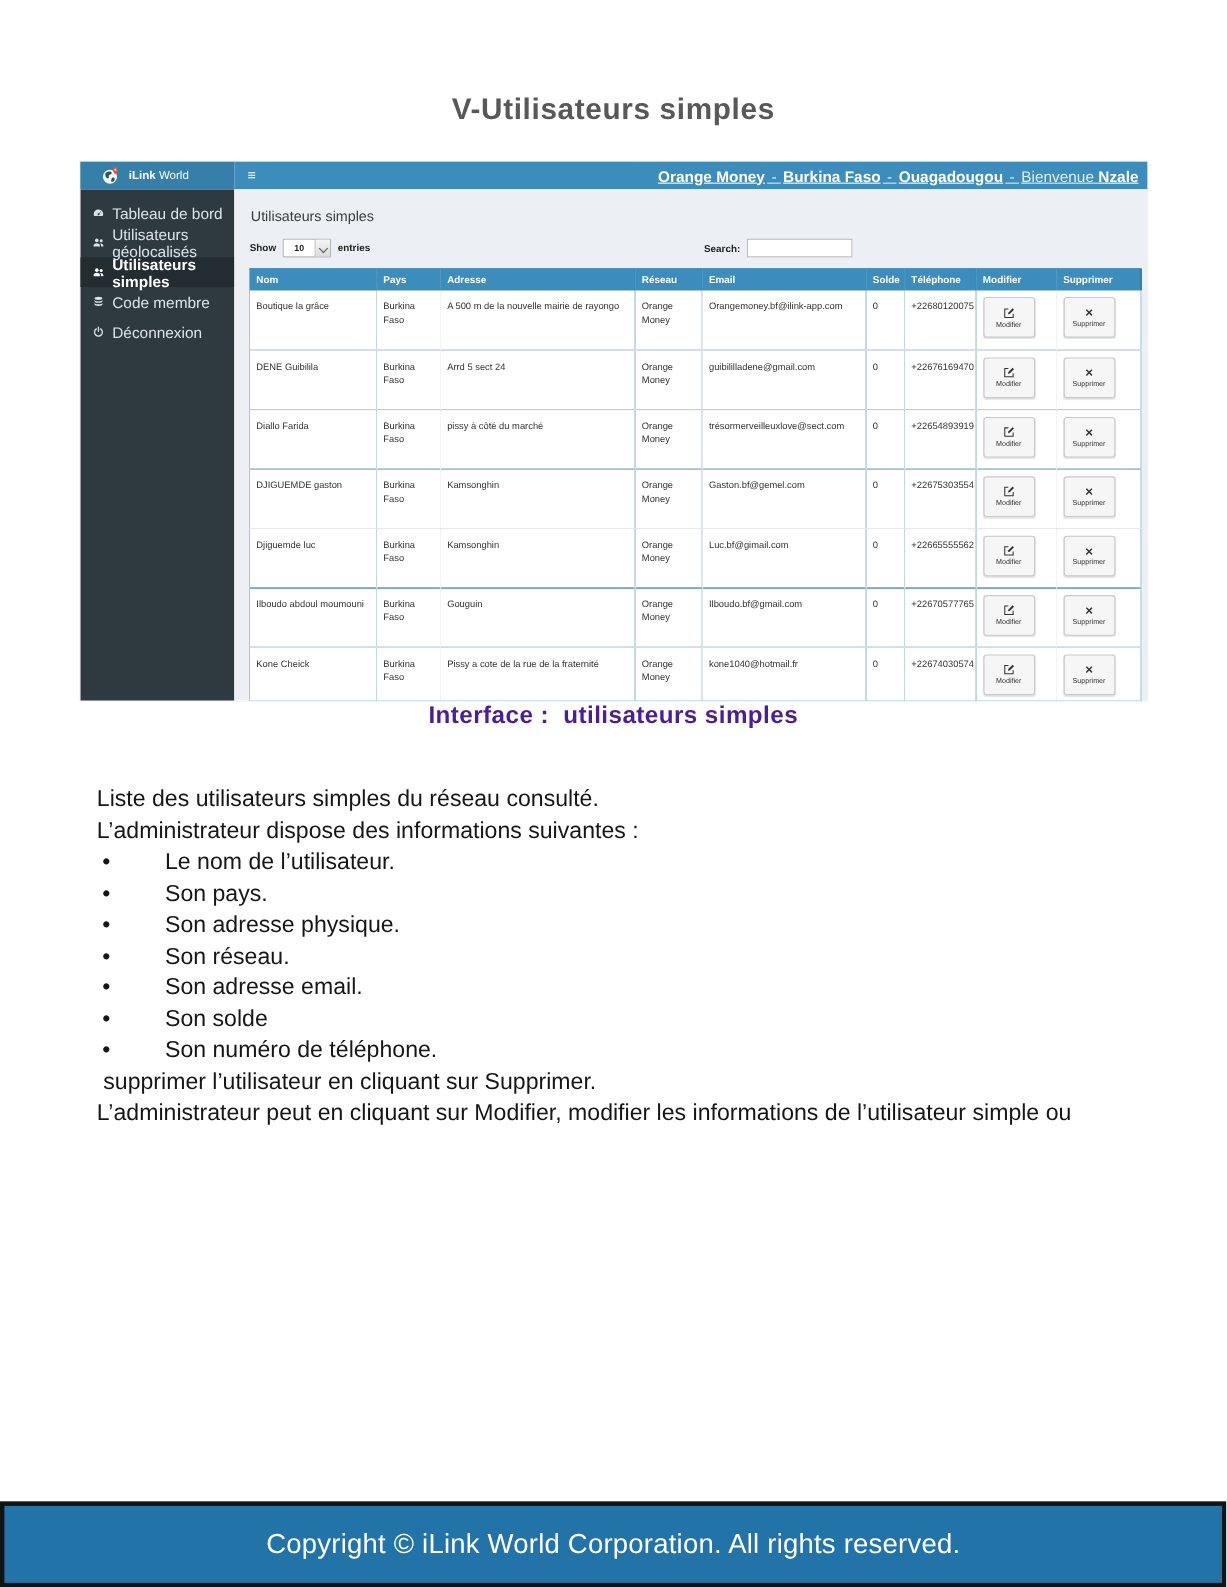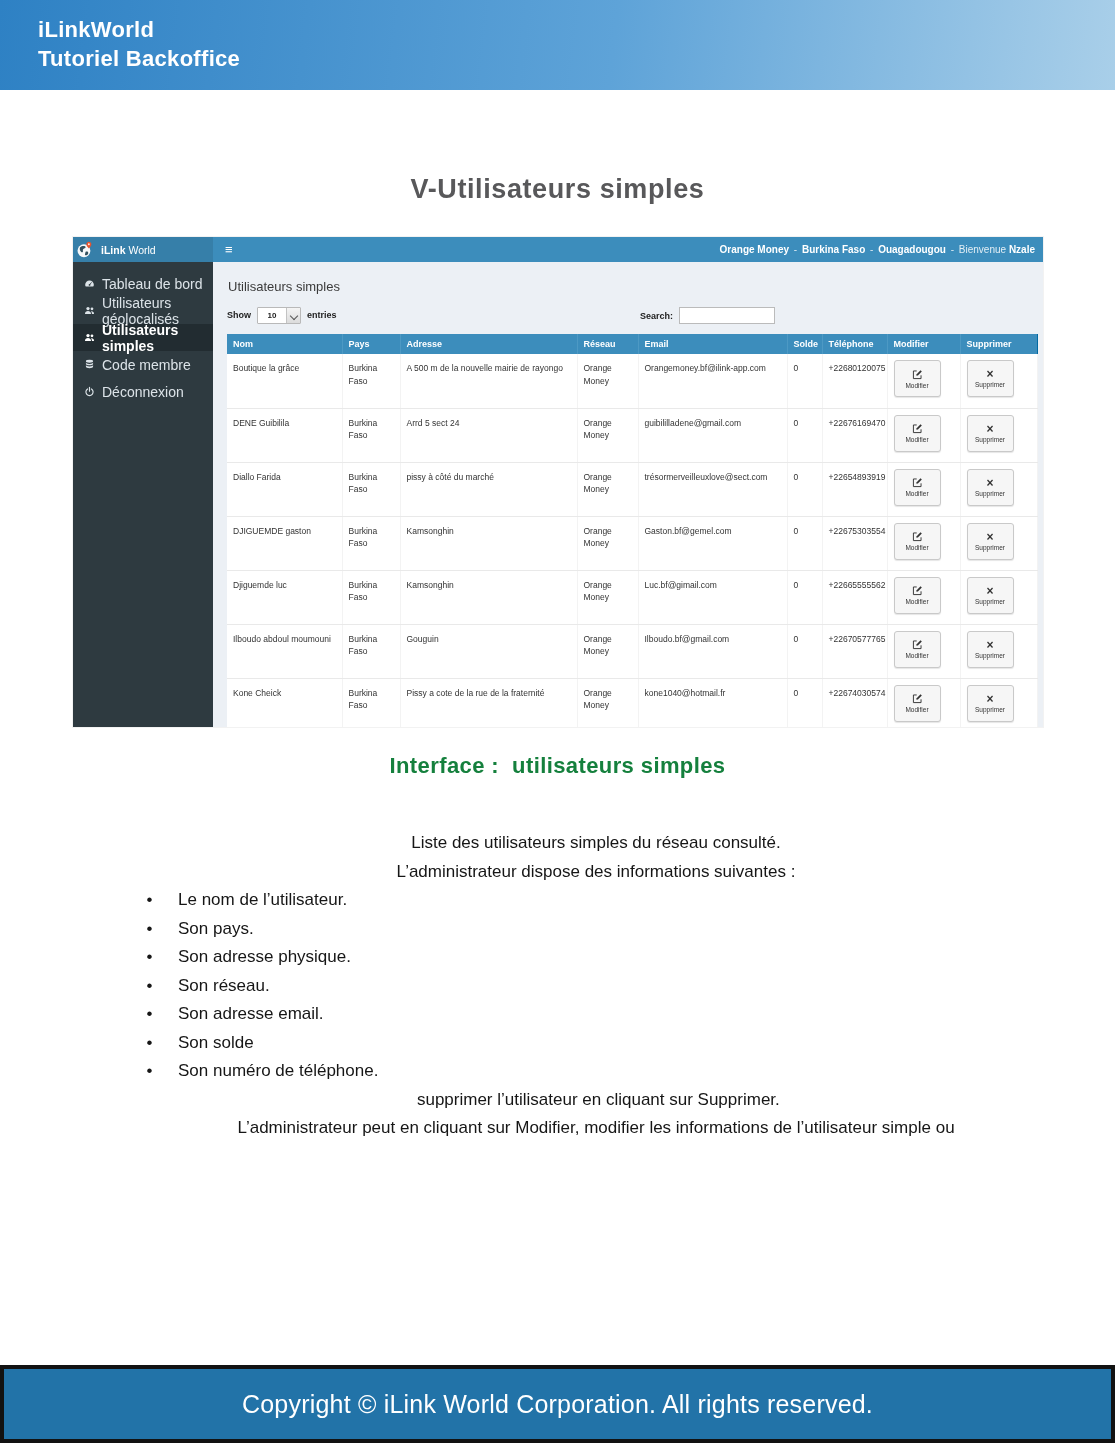--- a/index.html
+++ b/index.html
@@ -18,27 +18,27 @@
 
   
   .page-title {
     margin-top:84px; text-align:center; font-size:27px; font-weight:bold;
     color:#58585a; letter-spacing:.6px;
   }
 
   
   .shot { width:970px; margin:32px 0 0 73px; box-shadow:0 0 0 1px rgba(0,0,0,.05); }
   .shot-nav { display:flex; height:25px; }
-  .brand { width:140px; background:#367fa9; display:flex; align-items:center; gap:7px; padding-left:3px; cursor:pointer; }
+  .brand { width:140px; background:#367fa9; display:flex; align-items:center; gap:7px; padding-left:19px; cursor:pointer; }
   .brand svg { width:18px; height:18px; display:block; }
   .brand-text { font-size:10.5px; color:#fff; }
   .brand-text b { font-weight:bold; }
   .nav-rest { flex:1; background:#3c8dbc; display:flex; align-items:center; justify-content:space-between; padding:0 8px 0 12px; }
   .hamburger { color:#fff; font-size:13px; font-weight:bold; cursor:pointer; line-height:1; }
-  .nav-status { font-size:10px; color:#fff; font-weight:bold; white-space:nowrap; }
+  .nav-status { font-size:14px; color:#fff; font-weight:bold; white-space:nowrap;text-decoration:underline; }
   .nav-status .sep { font-weight:normal; opacity:.8; padding:0 2px; }
   .nav-status .welcome { font-weight:normal; opacity:.85; }
 
   .app-body { display:flex; height:465px; overflow:hidden; }
   .sidebar { width:140px; background:#2e3a40; padding-top:8px; flex:none; }
   .side-item { display:flex; align-items:center; gap:7px; height:27px; padding-left:11px; color:#dce3e8; font-size:14px; cursor:pointer; }
   .side-item.active { background:#222c31; color:#ffffff; font-weight:bold; }
   .side-icon { flex:none; display:flex; }
   .side-icon svg { width:11px; height:11px; }
 
@@ -70,45 +70,41 @@
     width:47px; height:37px; background:#f6f6f6; border:1px solid #c9c9c9; border-radius:3px;
     display:flex; flex-direction:column; align-items:center; justify-content:center; gap:2px;
     cursor:pointer; box-shadow:0 1px 1px rgba(0,0,0,.10); font-family:inherit;
   }
   .act-icon { display:flex; color:#333; }
   .act-icon svg { width:11px; height:11px; }
   .x-glyph { font-size:12px; font-weight:bold; color:#333; line-height:10px; }
   .act-label { font-size:6.5px; color:#333; }
 
   
-  .caption { margin-top:26px; text-align:center; font-size:22px; font-weight:bold; color:#15803d; white-space:pre; letter-spacing:.4px; }
-
-  
-  .body-text { margin:50px 0 0 116px; width:960px; font-size:17px; color:#161616; line-height:28.5px;text-align:center; }
+  .caption { text-align:center; font-size:22px; font-weight:bold; color:#4c1d95; white-space:pre; letter-spacing:.4px; }
+
+  
+  .body-text { margin:50px 0 0 88px; width:960px; font-size:21px; color:#161616; line-height:28.5px; }
   .bullet-row { display:flex; }
   .bullet-dot { width:62px; flex:none; padding-left:5px; }
   .pre { white-space:pre-wrap; }
 
   
   .doc-footer {
     position:absolute; left:0; right:0; bottom:0; height:78px;
     background:#2273a8; border:4px solid #121212;
     display:flex; align-items:center; justify-content:center;
     color:#fff; font-size:25px; letter-spacing:.2px;
   }
 </style>
 </head>
 <body>
 
 <div class="page">
 
-  <div class="doc-header">
-    <div class="line">iLinkWorld</div>
-    <div class="line">Tutoriel Backoffice</div>
-  </div>
 
   <div class="page-title">V-Utilisateurs simples</div>
 
   <div class="shot">
 
     <div class="shot-nav">
       <div class="brand">
         <span style="display:flex;">
           <svg viewBox="0 0 26 26">
             <circle cx="11.5" cy="14" r="9.3" fill="#f5f8fa"></circle>

